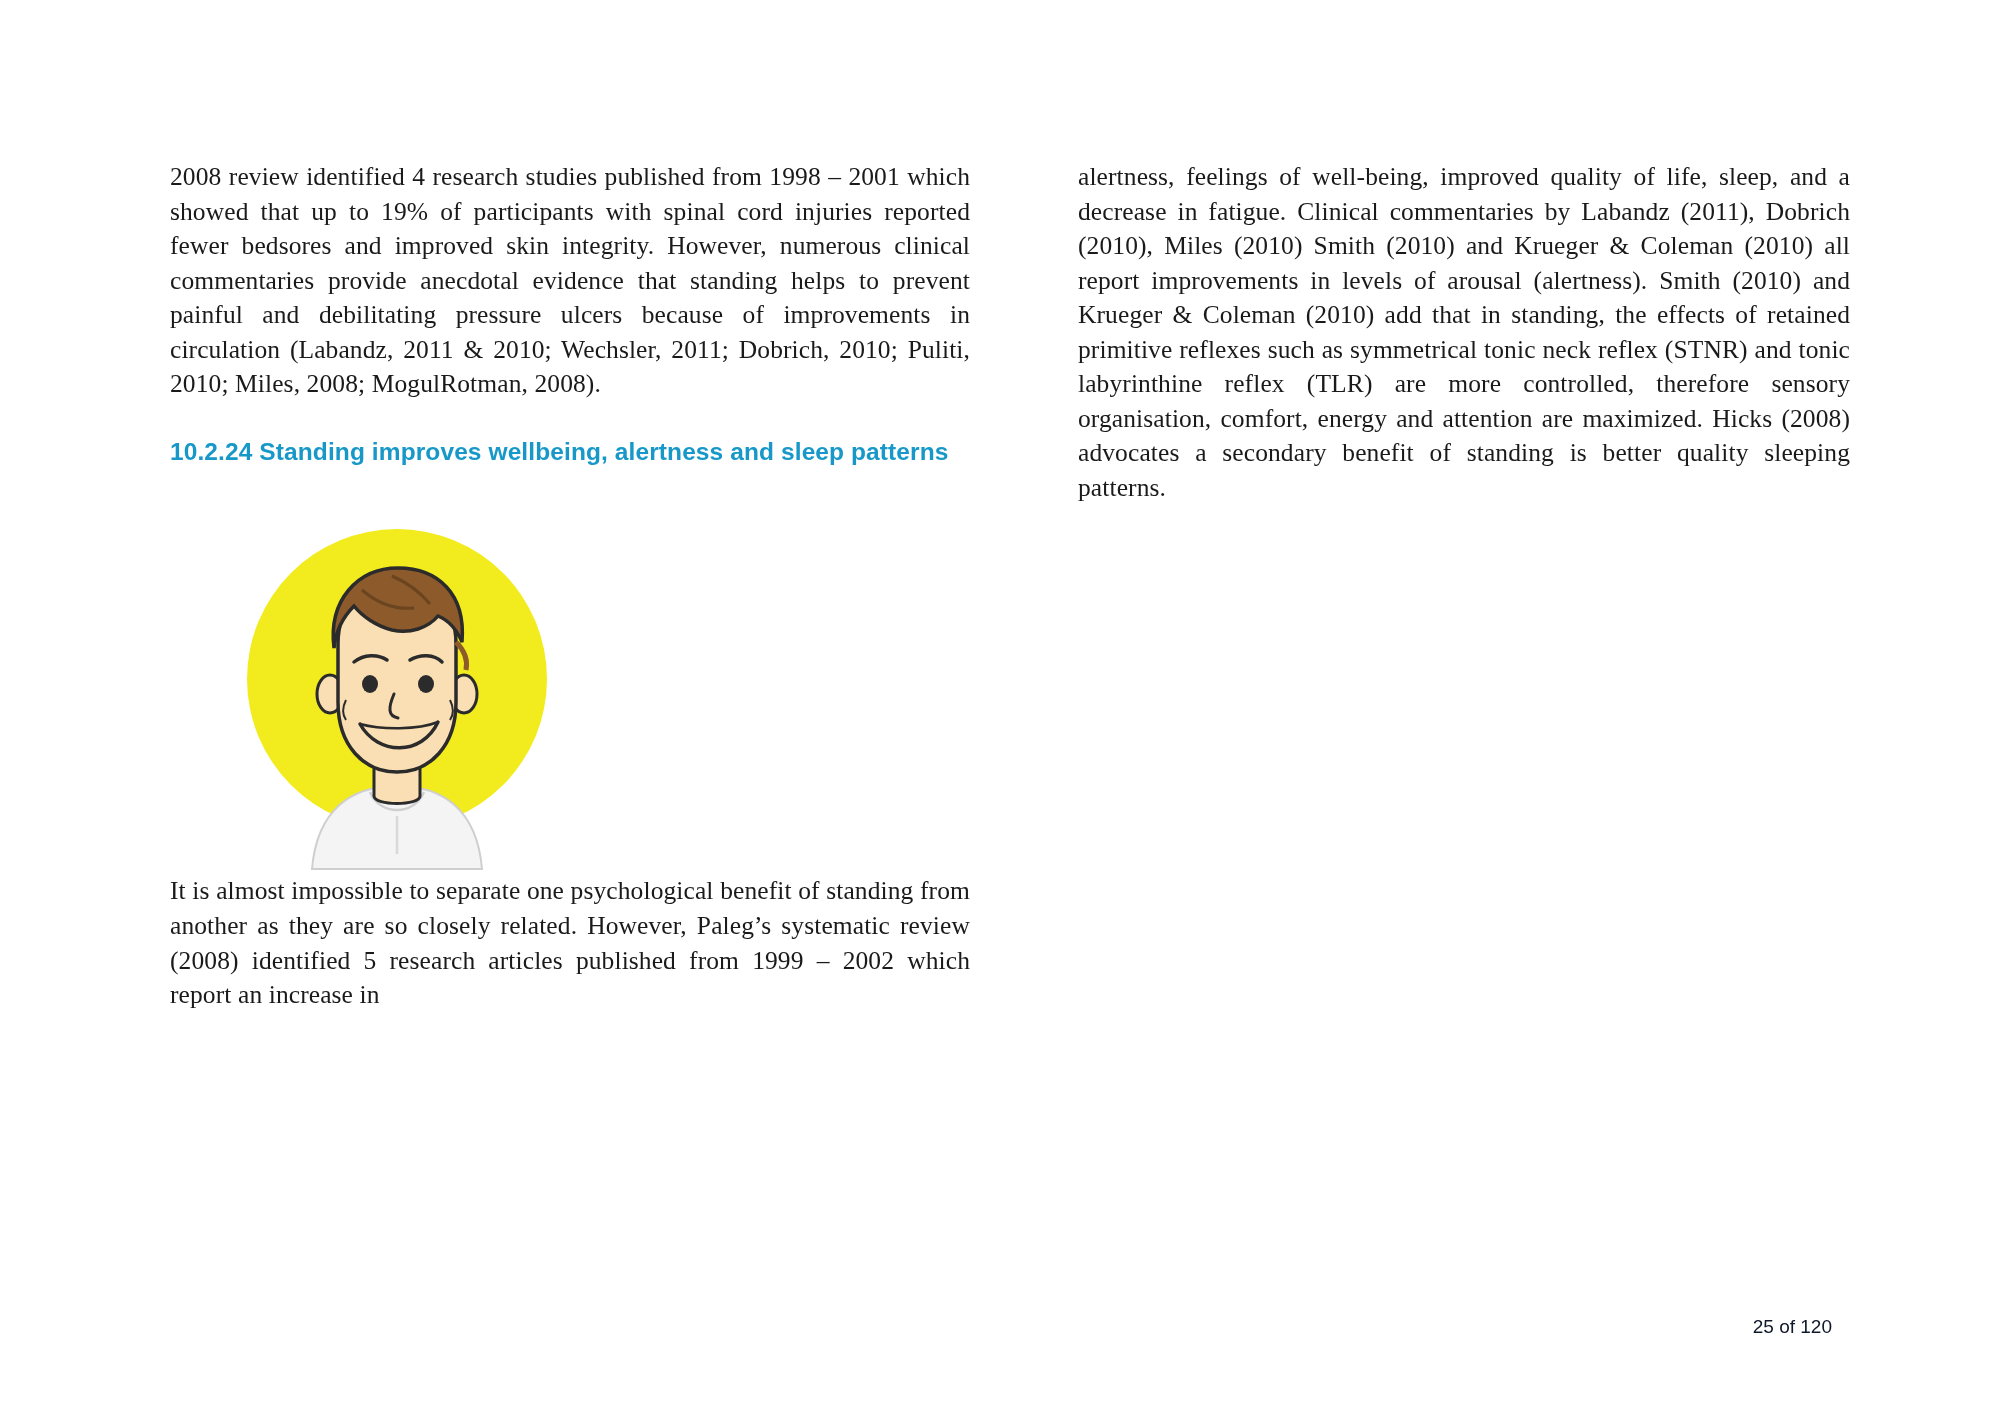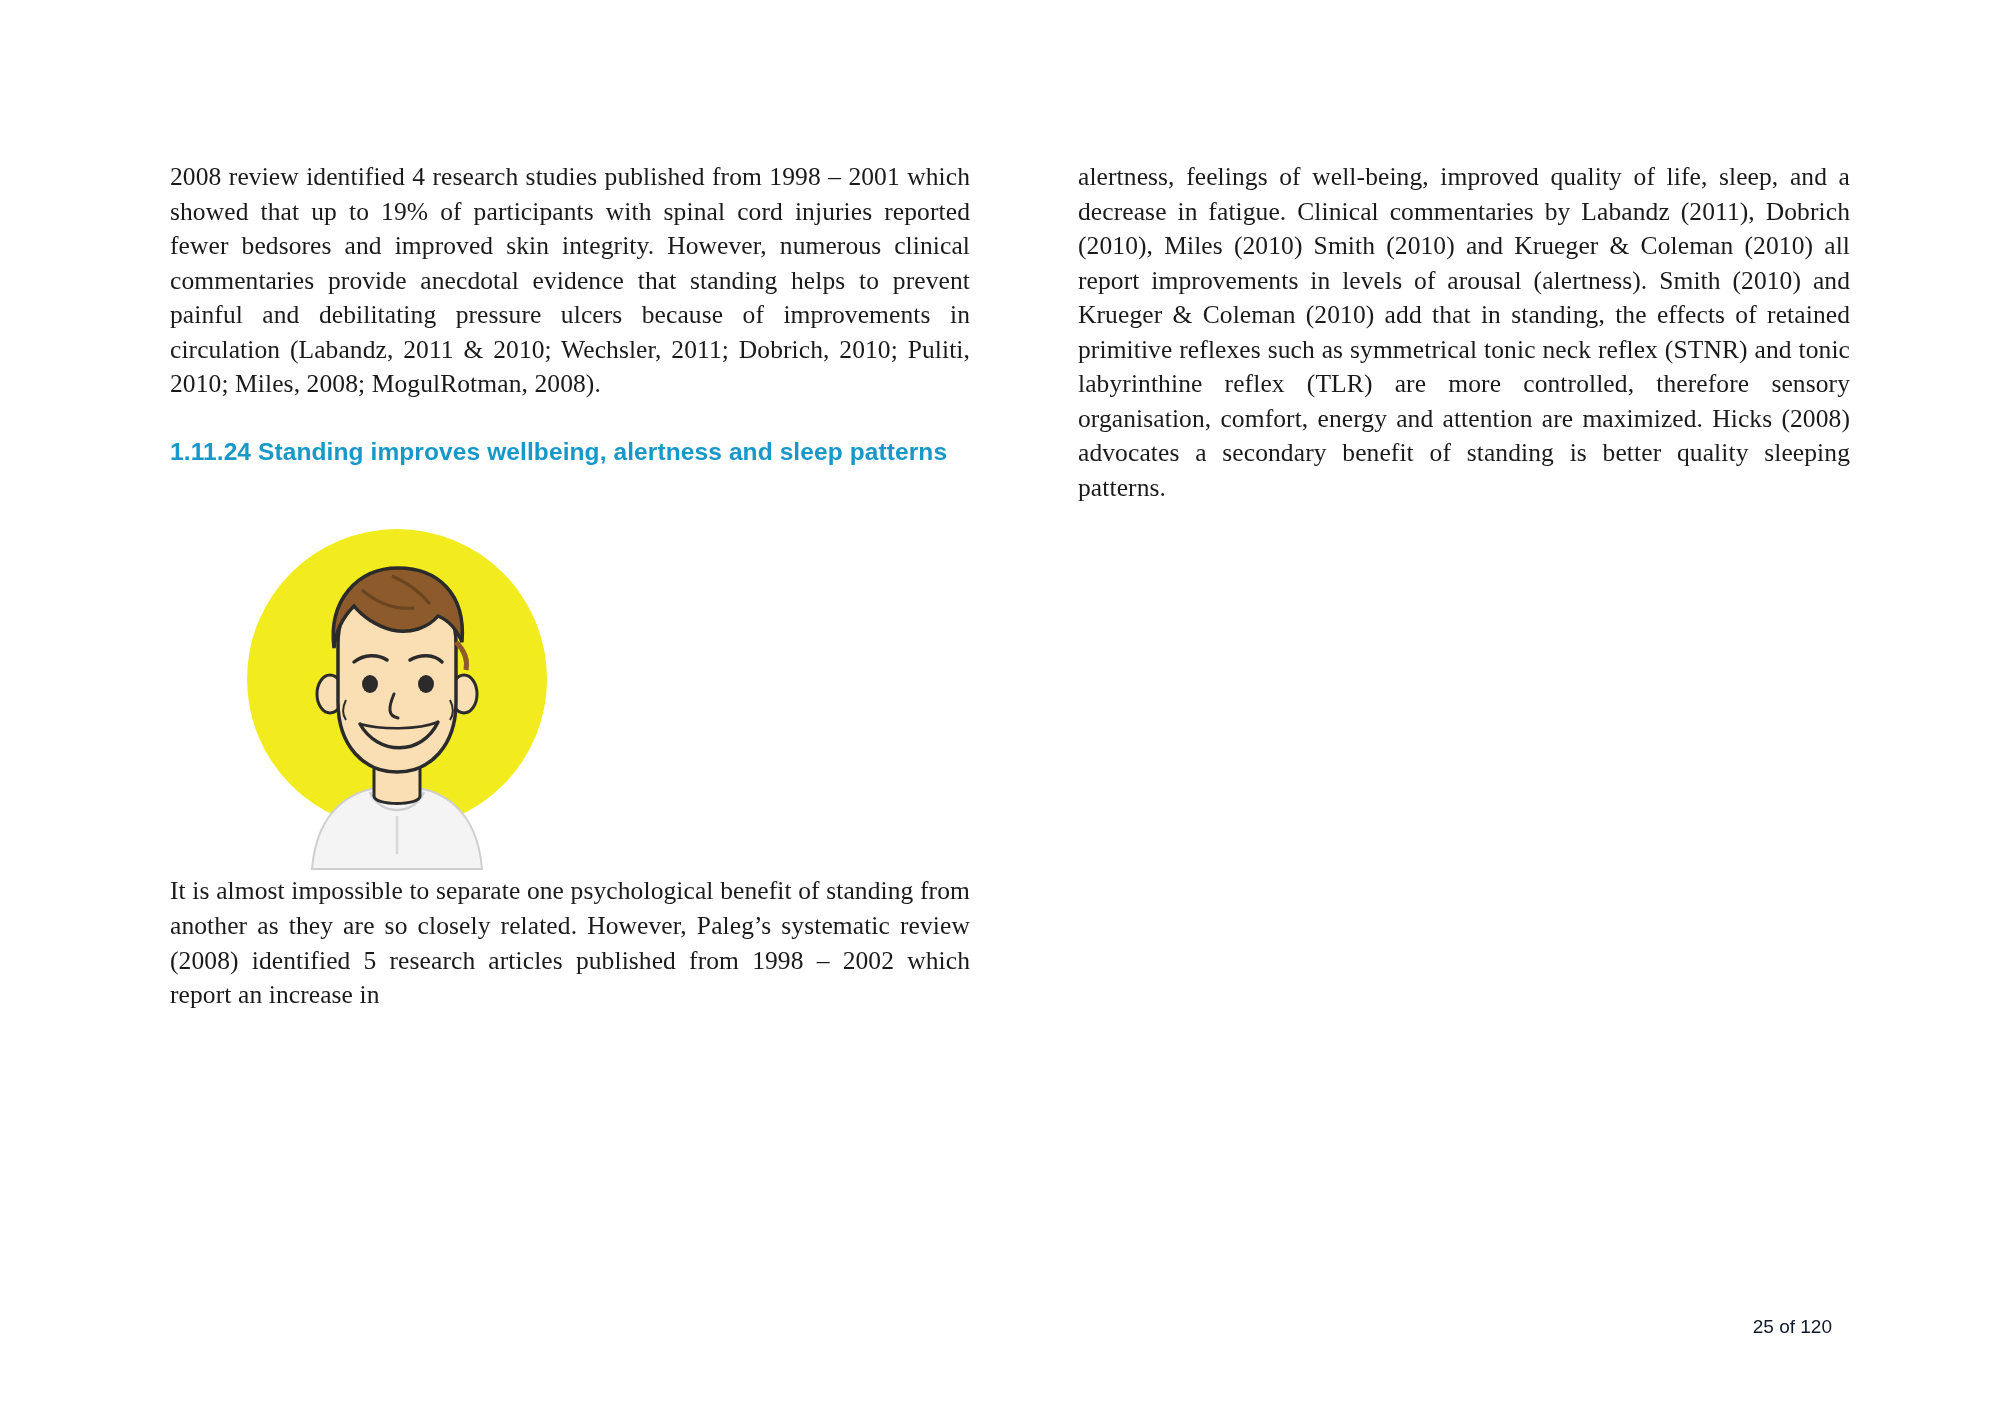--- a/index.html
+++ b/index.html
@@ -77,21 +77,21 @@
 </head>
 <body>
 
 <div class="page">
 
   <div class="columns">
 
     <div class="col">
       <p>2008 review identified 4 research studies published from 1998 – 2001 which showed that up to 19% of participants with spinal cord injuries reported fewer bedsores and improved skin integrity. However, numerous clinical commentaries provide anecdotal evidence that standing helps to prevent painful and debilitating pressure ulcers because of improvements in circulation (Labandz, 2011 &amp; 2010; Wechsler, 2011; Dobrich, 2010; Puliti, 2010; Miles, 2008; MogulRotman, 2008).</p>
 
-      <h2 class="section-heading">1.11.24 Standing improves wellbeing, alertness and sleep patterns</h2>
+      <h2 class="section-heading">10.2.24 Standing improves wellbeing, alertness and sleep patterns</h2>
 
       <div class="figure">
         <div class="figure-inner">
           <svg width="310" height="350" viewBox="0 0 310 350">
 
             <circle cx="155" cy="155" r="150" fill="#f2eb1d"></circle>
 
             <g>
               <path d="M70 345 C75 285 110 262 155 262 C200 262 235 285 240 345 Z" fill="#f4f4f4" stroke="#cfcfcf" stroke-width="2"></path>
               <path d="M128 268 C138 292 172 292 182 268" fill="none" stroke="#cfcfcf" stroke-width="2.5"></path>
@@ -121,21 +121,21 @@
 
             <path d="M118 200 C136 232 180 232 196 198" fill="none" stroke="#2b2b2b" stroke-width="3.5" stroke-linecap="round"></path>
             <path d="M118 200 C140 206 176 206 196 198" fill="none" stroke="#2b2b2b" stroke-width="2.5"></path>
 
             <path d="M104 176 C100 184 100 190 104 196" fill="none" stroke="#2b2b2b" stroke-width="2"></path>
             <path d="M208 176 C212 184 212 190 208 196" fill="none" stroke="#2b2b2b" stroke-width="2"></path>
           </svg>
         </div>
       </div>
 
-      <p class="after-figure">It is almost impossible to separate one psychological benefit of standing from another as they are so closely related. However, Paleg’s systematic review (2008) identified 5 research articles published from 1998 – 2002 which report an increase in</p>
+      <p class="after-figure">It is almost impossible to separate one psychological benefit of standing from another as they are so closely related. However, Paleg’s systematic review (2008) identified 5 research articles published from 1999 – 2002 which report an increase in</p>
     </div>
 
     <div class="col">
       <p>alertness, feelings of well-being, improved quality of life, sleep, and a decrease in fatigue. Clinical commentaries by Labandz (2011), Dobrich (2010), Miles (2010) Smith (2010) and Krueger &amp; Coleman (2010) all report improvements in levels of arousal (alertness). Smith (2010) and Krueger &amp; Coleman (2010) add that in standing, the effects of retained primitive reflexes such as symmetrical tonic neck reflex (STNR) and tonic labyrinthine reflex (TLR) are more controlled, therefore sensory organisation, comfort, energy and attention are maximized. Hicks (2008) advocates a secondary benefit of standing is better quality sleeping patterns.</p>
     </div>
 
   </div>
 
   <div class="footer">25 of 120</div>
 

